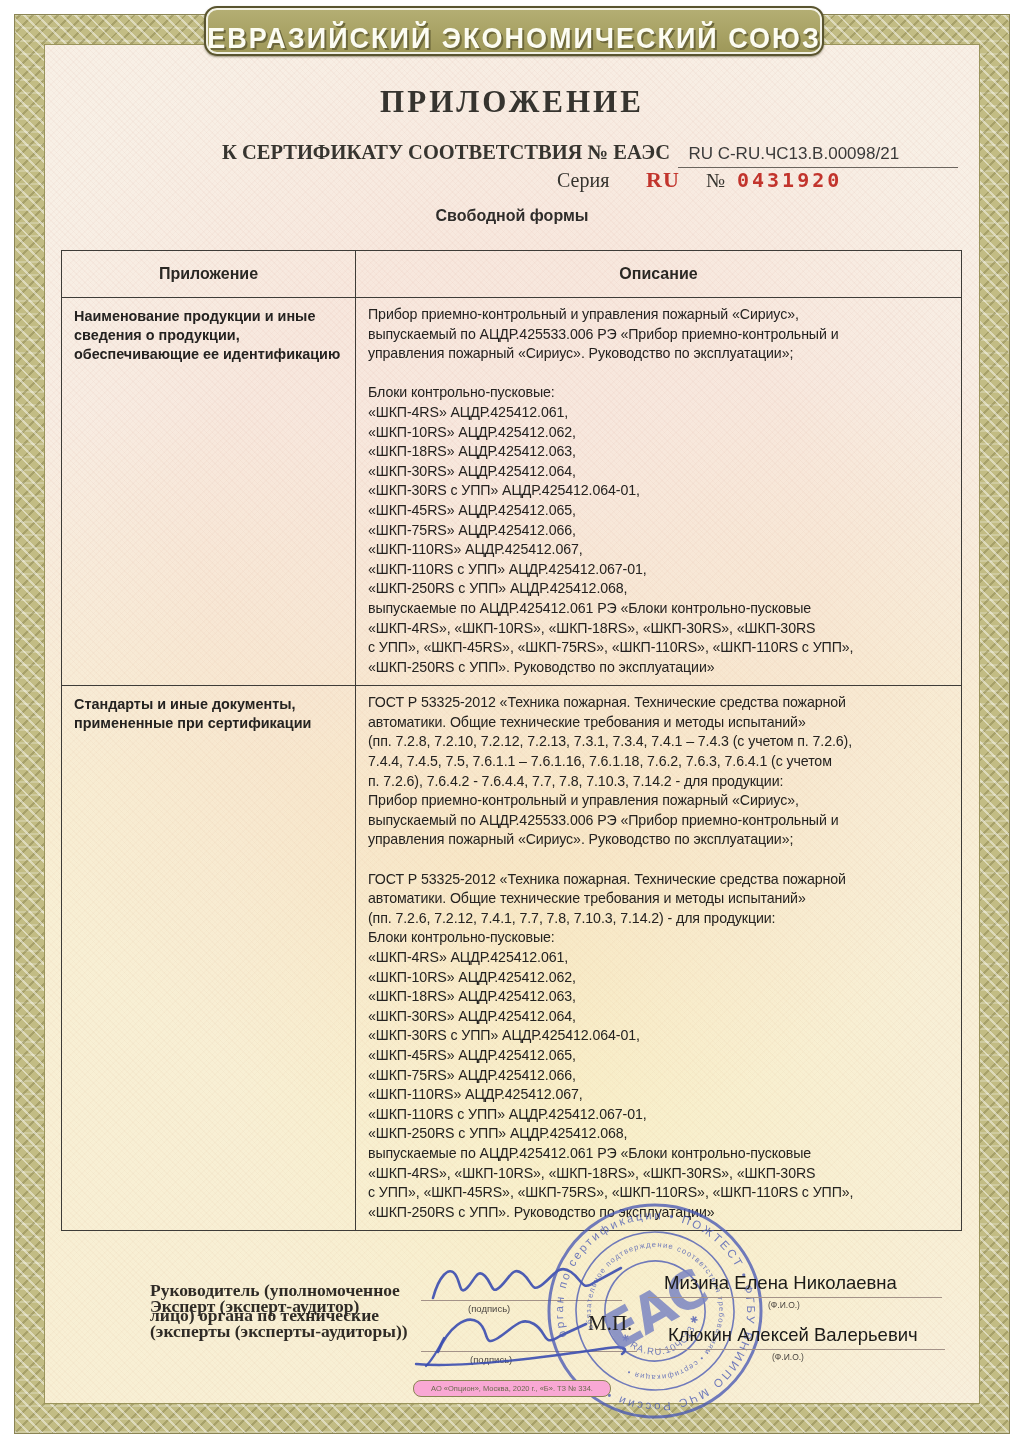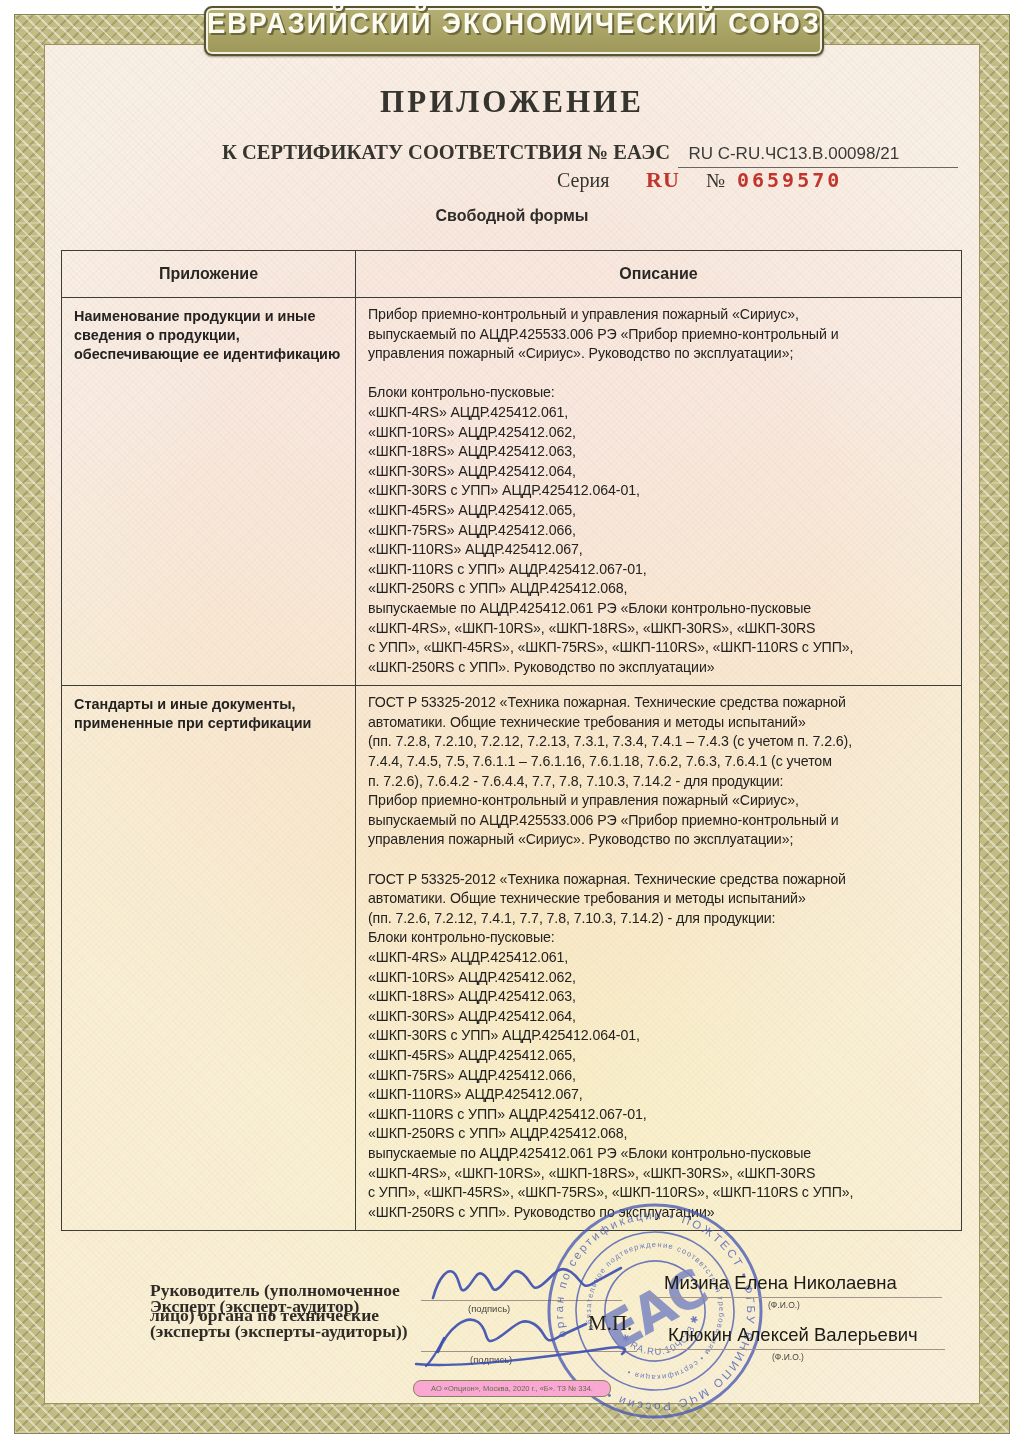--- a/index.html
+++ b/index.html
@@ -16,23 +16,23 @@
   .paper{position:absolute;inset:44px;background-color:#f8f0e6;
     background-image:
       radial-gradient(circle at 50% 38%, rgba(244,180,170,.14) 0 32%, rgba(244,180,170,0) 60%),
       radial-gradient(circle at 18% 80%, rgba(248,238,160,.25) 0 28%, rgba(248,238,160,0) 55%),
       radial-gradient(circle at 85% 70%, rgba(248,238,160,.22) 0 25%, rgba(248,238,160,0) 50%),
       repeating-linear-gradient(45deg, rgba(205,150,135,.07) 0 1px, rgba(0,0,0,0) 1px 4px),
       repeating-linear-gradient(-45deg, rgba(205,150,135,.06) 0 1px, rgba(0,0,0,0) 1px 4px);
     border:1px solid #9a945c;}
   
   .banner{position:absolute;top:6px;left:50%;margin-left:-308px;width:616px;height:46px;z-index:6;
-    background:linear-gradient(#b5af74,#9d9758);border:2px solid #59542f;border-radius:8px;
+    background:linear-gradient(#b5af74,#9d9758);border:2px solid #59542f;border-radius:13px;
     box-shadow:inset 0 0 0 2px rgba(255,255,252,.85), 0 1px 2px rgba(60,56,20,.5);
-    display:flex;align-items:flex-start;justify-content:center;}
+    display:flex;align-items:flex-end;justify-content:center;}
   .banner span{font-family:"Liberation Sans",sans-serif;font-weight:bold;font-size:27px;letter-spacing:2px;
     color:#fcfcf2;text-shadow:2px 2px 0 #6d683b;transform:scaleY(1.08);white-space:nowrap;}
   .content{position:absolute;inset:0;z-index:3;}
   .title-main{position:absolute;top:84px;left:62px;width:900px;text-align:center;
     font-family:"Liberation Serif",serif;font-weight:bold;font-size:31px;letter-spacing:3px;color:#36342f;}
   .subtitle{position:absolute;top:141px;left:62px;width:905px;white-space:nowrap;padding-left:160px;box-sizing:border-box;}
   .subtitle .prefix{font-family:"Liberation Serif",serif;font-weight:bold;font-size:20.5px;color:#36342f;}
   .subtitle .certno{display:inline-block;font-size:17px;color:#3a3a3a;border-bottom:1.5px solid #6b655e;
     padding:0 8px 3px 10px;min-width:262px;margin-left:4px;vertical-align:baseline;}
   .series{position:absolute;top:167px;left:0;width:1024px;height:32px;}
@@ -79,21 +79,21 @@
 
     <div class="subtitle">
       <span class="prefix">К СЕРТИФИКАТУ СООТВЕТСТВИЯ № ЕАЭС</span>
       <span class="certno">RU C-RU.ЧС13.В.00098/21</span>
     </div>
 
     <div class="series">
       <span class="lbl">Серия</span>
       <span class="ru">RU</span>
       <span class="num-sign">№</span>
-      <span class="blank-num">0659570</span>
+      <span class="blank-num">0431920</span>
     </div>
 
     <div class="form-type">Свободной формы</div>
 
     <table class="cert">
       <colgroup>
           <col class="col1">
           <col>
         </colgroup>
       <tbody>

